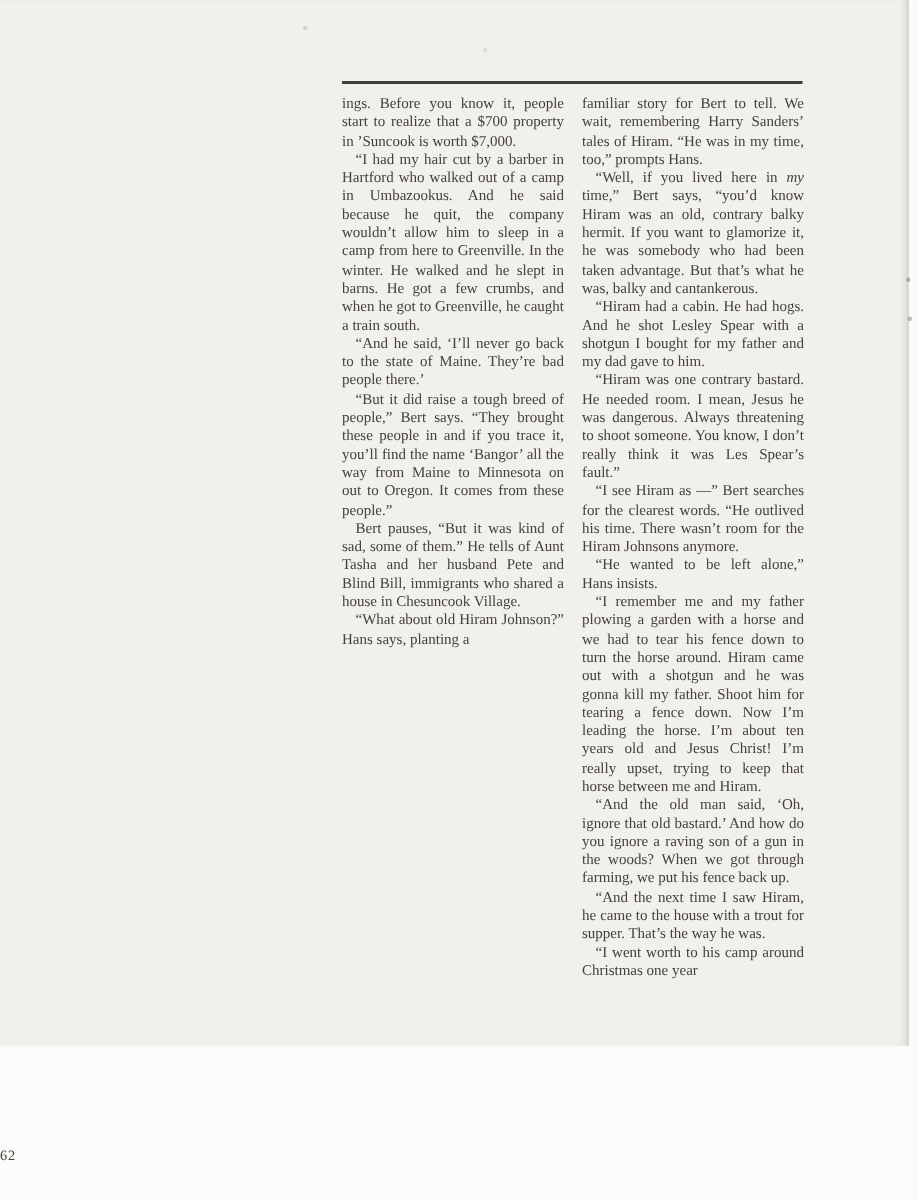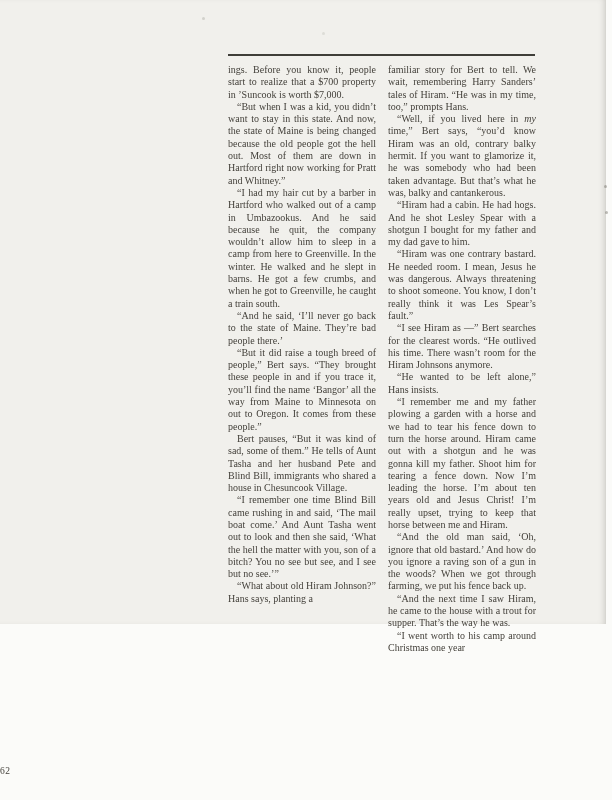--- a/index.html
+++ b/index.html
@@ -11,21 +11,21 @@
     background: #fbfbf9;
     font-family: "Liberation Serif", "DejaVu Serif", serif;
   }
 
   
   .page {
     position: absolute;
     left: 0;
     top: 0;
     width: 605px;
-    height: 624px;
+    height: 697px;
     background:
       linear-gradient(90deg,
         var(--paper, #f1f0ec) 0%,
         var(--paper, #f1f0ec) 90%,
         #ededе8 97%,
         #eaeae5 100%),
       var(--paper, #f1f0ec);
     background-color: var(--paper, #f1f0ec);
     border-right: 1px solid var(--page_edge, #d7d6d1);
     box-shadow: inset -4px 0 6px -4px rgba(120,118,110,0.35);
@@ -92,26 +92,24 @@
 </style>
 </head>
 <body>
 
 <div class="page">
   <div class="top-rule"></div>
 
   <div class="text-block">
     <div class="col">
         <p>ings. Before you know it, people start to realize that a $700 property in ’Suncook is worth $7,000.</p>
-        <p>“But when I was a kid, you didn’t want to stay in this state. And now, the state of Maine is being changed because the old people got the hell out. Most of them are down in Hartford right now working for Pratt and Whitney.”</p>
         <p>“I had my hair cut by a barber in Hartford who walked out of a camp in Umbazookus. And he said because he quit, the company wouldn’t allow him to sleep in a camp from here to Greenville. In the winter. He walked and he slept in barns. He got a few crumbs, and when he got to Greenville, he caught a train south.</p>
         <p>“And he said, ‘I’ll never go back to the state of Maine. They’re bad people there.’</p>
         <p>“But it did raise a tough breed of people,” Bert says. “They brought these people in and if you trace it, you’ll find the name ‘Bangor’ all the way from Maine to Minnesota on out to Oregon. It comes from these people.”</p>
         <p>Bert pauses, “But it was kind of sad, some of them.” He tells of Aunt Tasha and her husband Pete and Blind Bill, immigrants who shared a house in Chesuncook Village.</p>
-        <p>“I remember one time Blind Bill came rushing in and said, ‘The mail boat come.’ And Aunt Tasha went out to look and then she said, ‘What the hell the matter with you, son of a bitch? You no see but see, and I see but no see.’”</p>
         <p>“What about old Hiram Johnson?” Hans says, planting a</p>
       </div>
     <div class="col">
         <p>familiar story for Bert to tell. We wait, remembering Harry Sanders’ tales of Hiram. “He was in my time, too,” prompts Hans.</p>
         <p>“Well, if you lived here in <em>my</em> time,” Bert says, “you’d know Hiram was an old, contrary balky hermit. If you want to glamorize it, he was somebody who had been taken advantage. But that’s what he was, balky and cantankerous.</p>
         <p>“Hiram had a cabin. He had hogs. And he shot Lesley Spear with a shotgun I bought for my father and my dad gave to him.</p>
         <p>“Hiram was one contrary bastard. He needed room. I mean, Jesus he was dangerous. Always threatening to shoot someone. You know, I don’t really think it was Les Spear’s fault.”</p>
         <p>“I see Hiram as —” Bert searches for the clearest words. “He outlived his time. There wasn’t room for the Hiram Johnsons anymore.</p>
         <p>“He wanted to be left alone,” Hans insists.</p>
         <p>“I remember me and my father plowing a garden with a horse and we had to tear his fence down to turn the horse around. Hiram came out with a shotgun and he was gonna kill my father. Shoot him for tearing a fence down. Now I’m leading the horse. I’m about ten years old and Jesus Christ! I’m really upset, trying to keep that horse between me and Hiram.</p>

